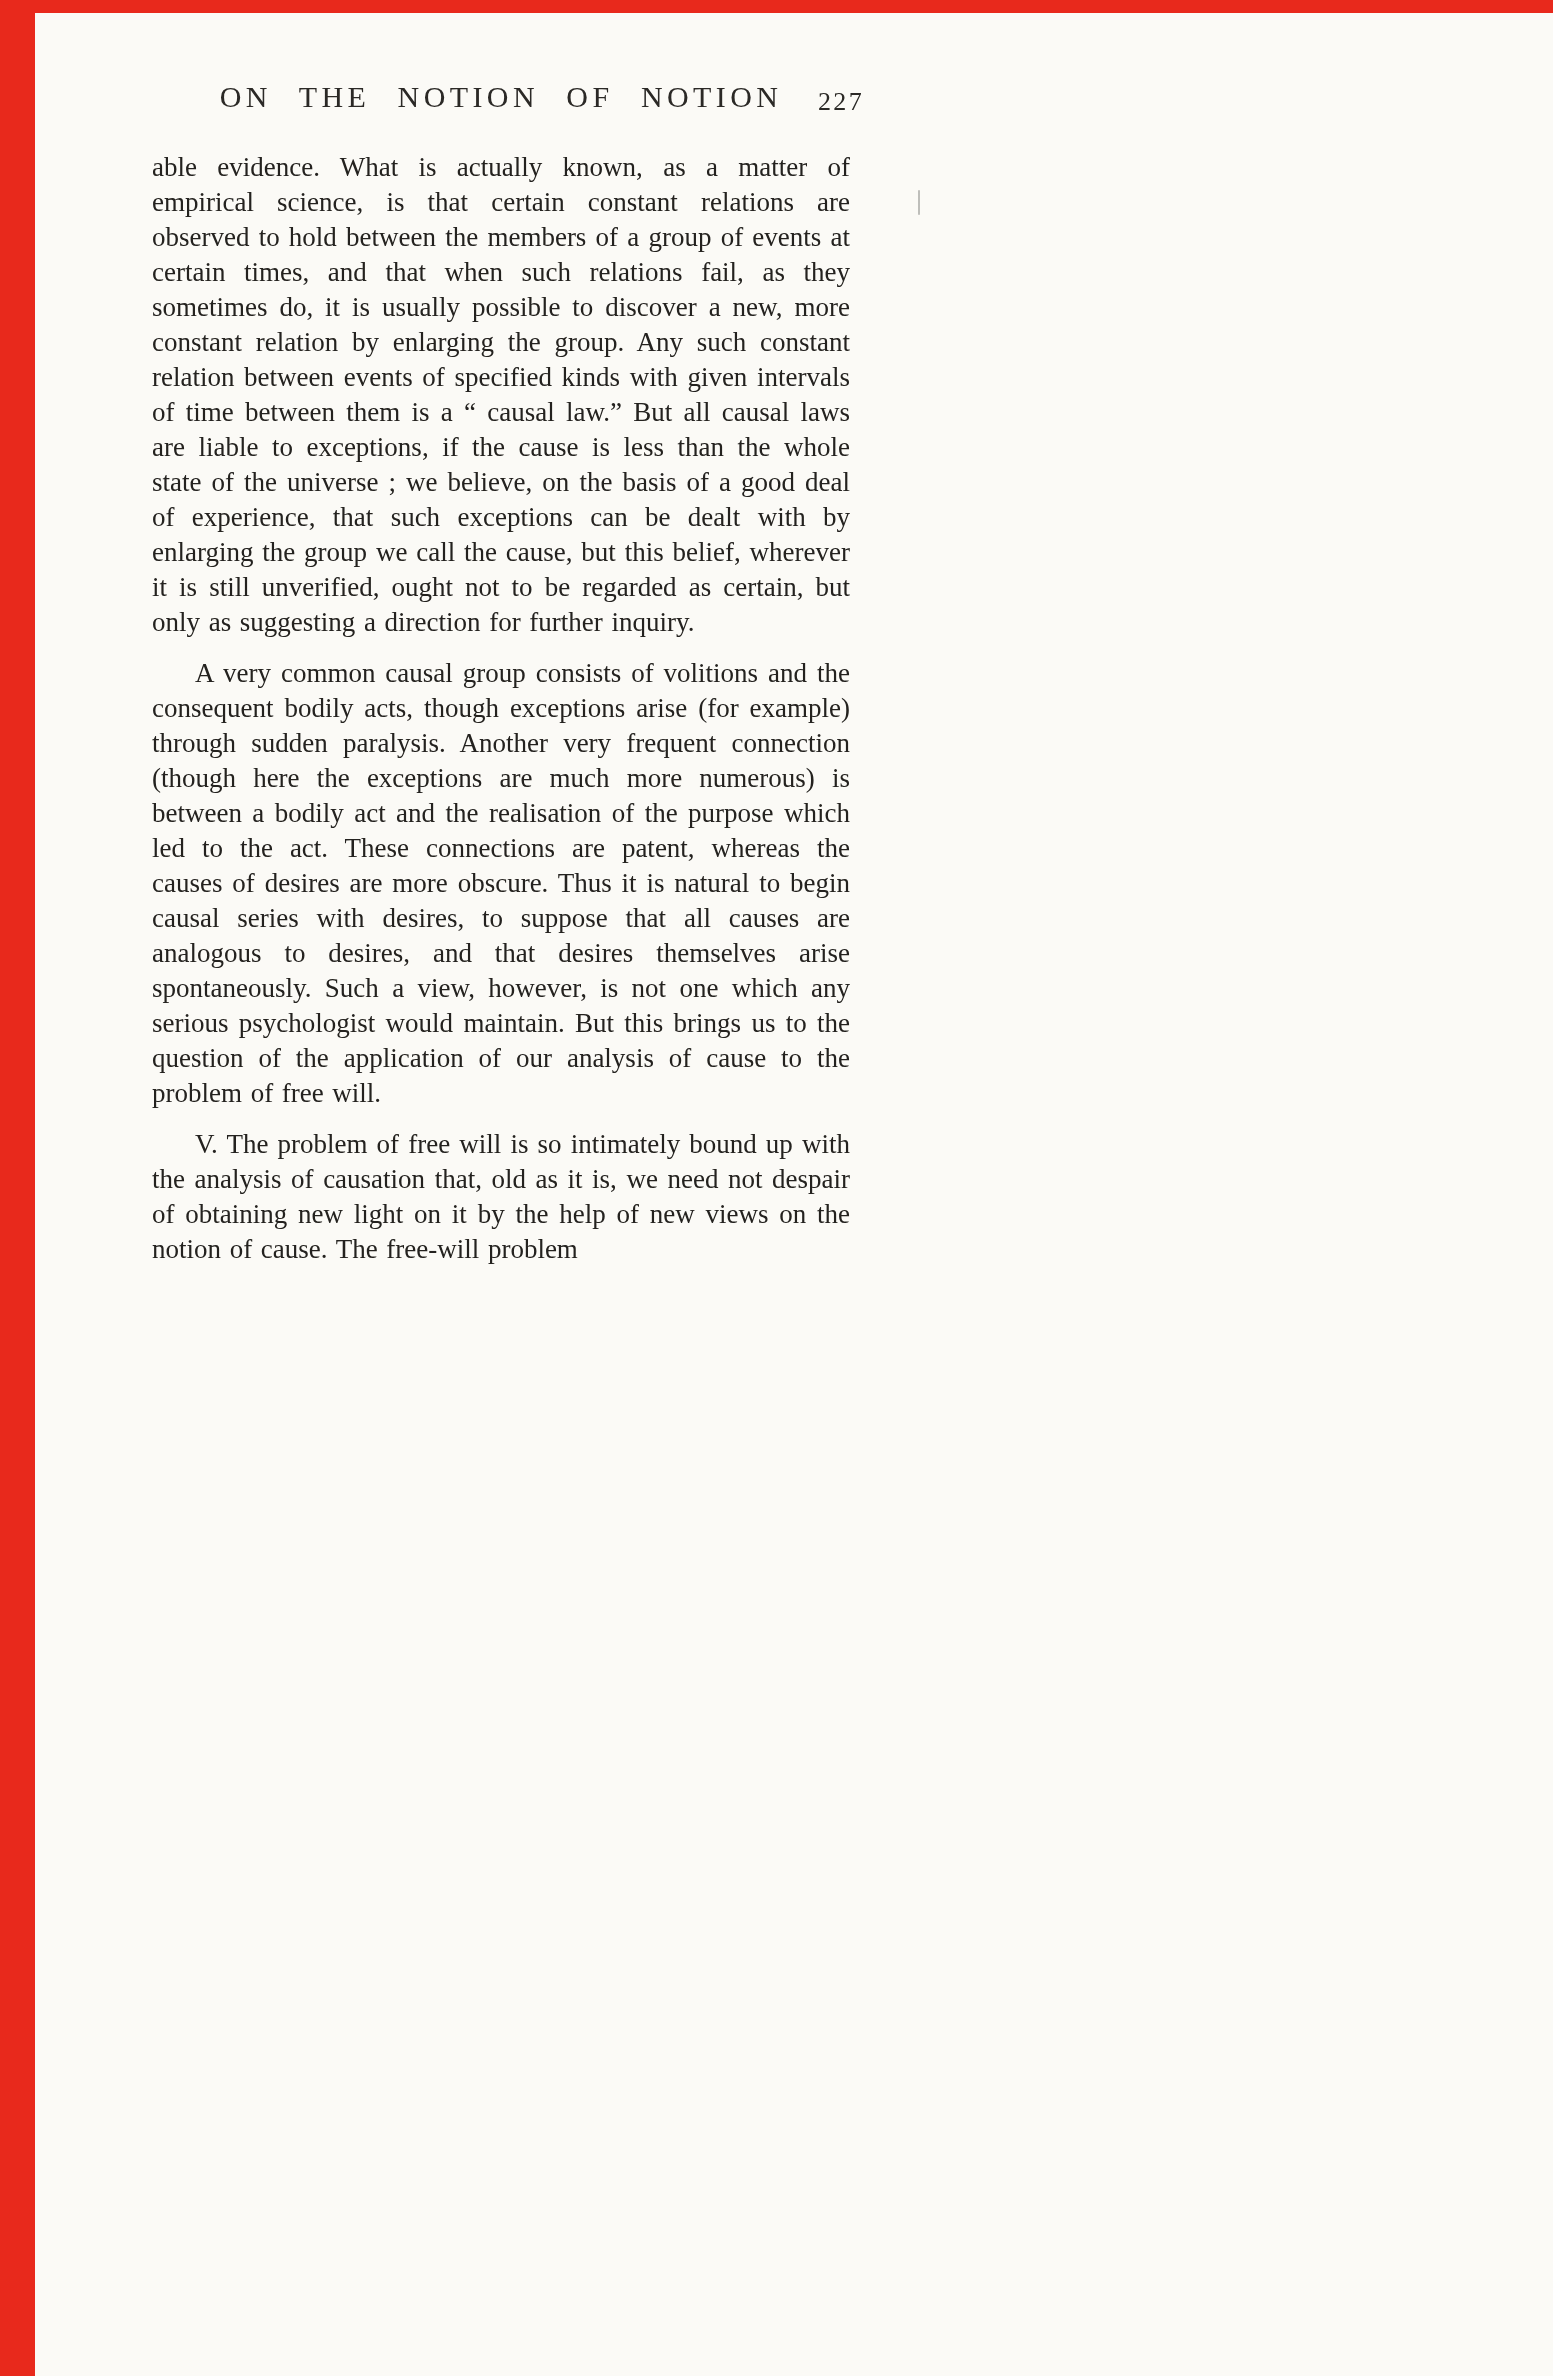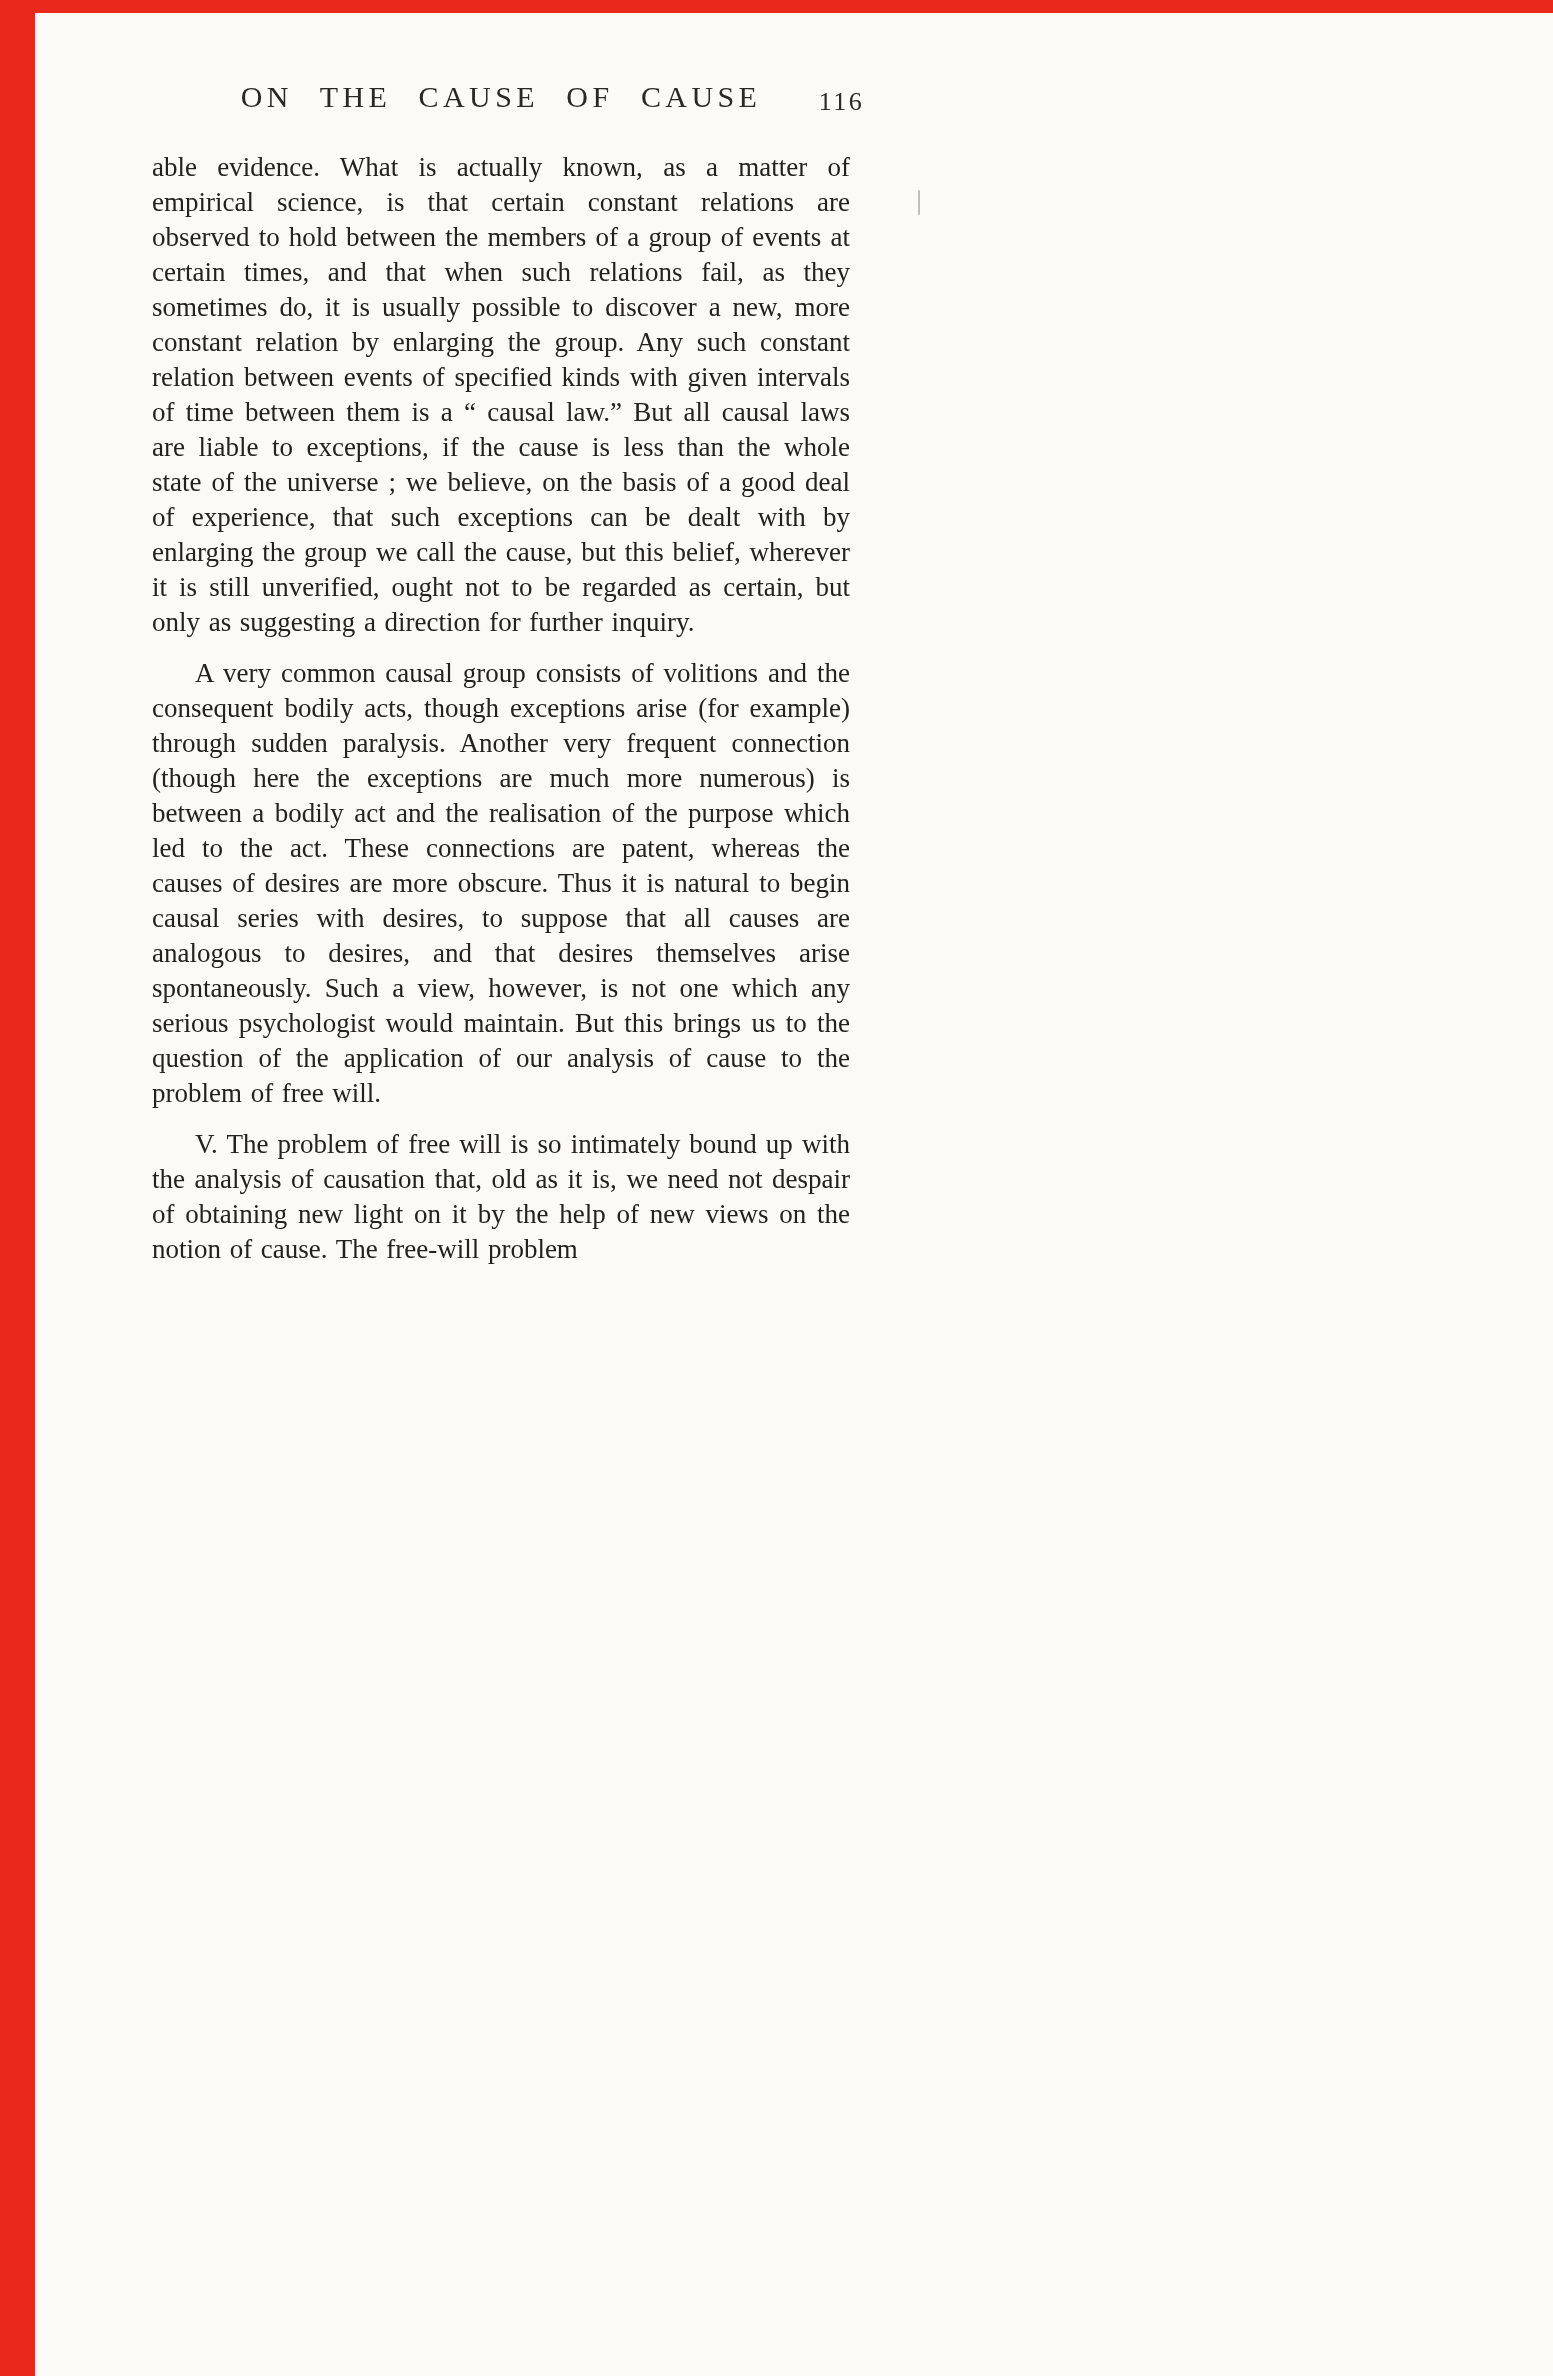--- a/index.html
+++ b/index.html
@@ -78,22 +78,22 @@
 <body>
 
 <div>
 
   <div class="scan-edge-top"></div>
   <div class="scan-edge-left"></div>
 
   <div class="text-col">
 
     <div class="header">
-      <div class="title">ON THE CAUSE OF CAUSE</div>
-      <div class="pagenum">116</div>
+      <div class="title">ON THE NOTION OF NOTION</div>
+      <div class="pagenum">227</div>
     </div>
 
     <div class="body-text">
       <p>able evidence. What is actually known, as a matter of empirical science, is that certain constant relations are observed to hold between the members of a group of events at certain times, and that when such relations fail, as they sometimes do, it is usually possible to discover a new, more constant relation by enlarging the group. Any such constant relation between events of specified kinds with given intervals of time between them is a “ causal law.” But all causal laws are liable to exceptions, if the cause is less than the whole state of the universe ; we believe, on the basis of a good deal of experience, that such exceptions can be dealt with by enlarging the group we call the cause, but this belief, wherever it is still unverified, ought not to be regarded as certain, but only as suggesting a direction for further inquiry.</p>
       <p class="indent">A very common causal group consists of volitions and the consequent bodily acts, though exceptions arise (for example) through sudden paralysis. Another very frequent connection (though here the exceptions are much more numerous) is between a bodily act and the realisation of the purpose which led to the act. These connections are patent, whereas the causes of desires are more obscure. Thus it is natural to begin causal series with desires, to suppose that all causes are analogous to desires, and that desires themselves arise spontaneously. Such a view, however, is not one which any serious psychologist would maintain. But this brings us to the question of the application of our analysis of cause to the problem of free will.</p>
       <p class="indent">V. The problem of free will is so intimately bound up with the analysis of causation that, old as it is, we need not despair of obtaining new light on it by the help of new views on the notion of cause. The free-will problem</p>
     </div>
 
   </div>
 

